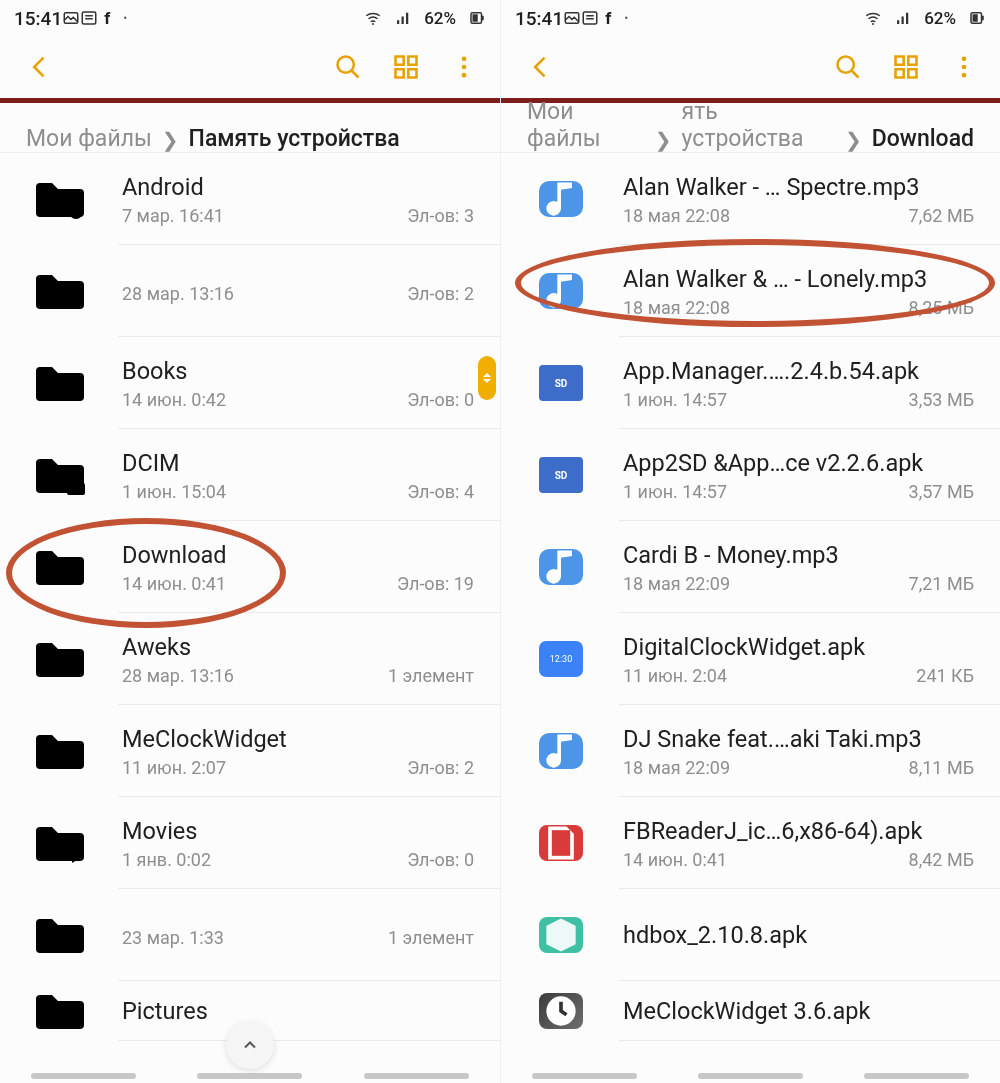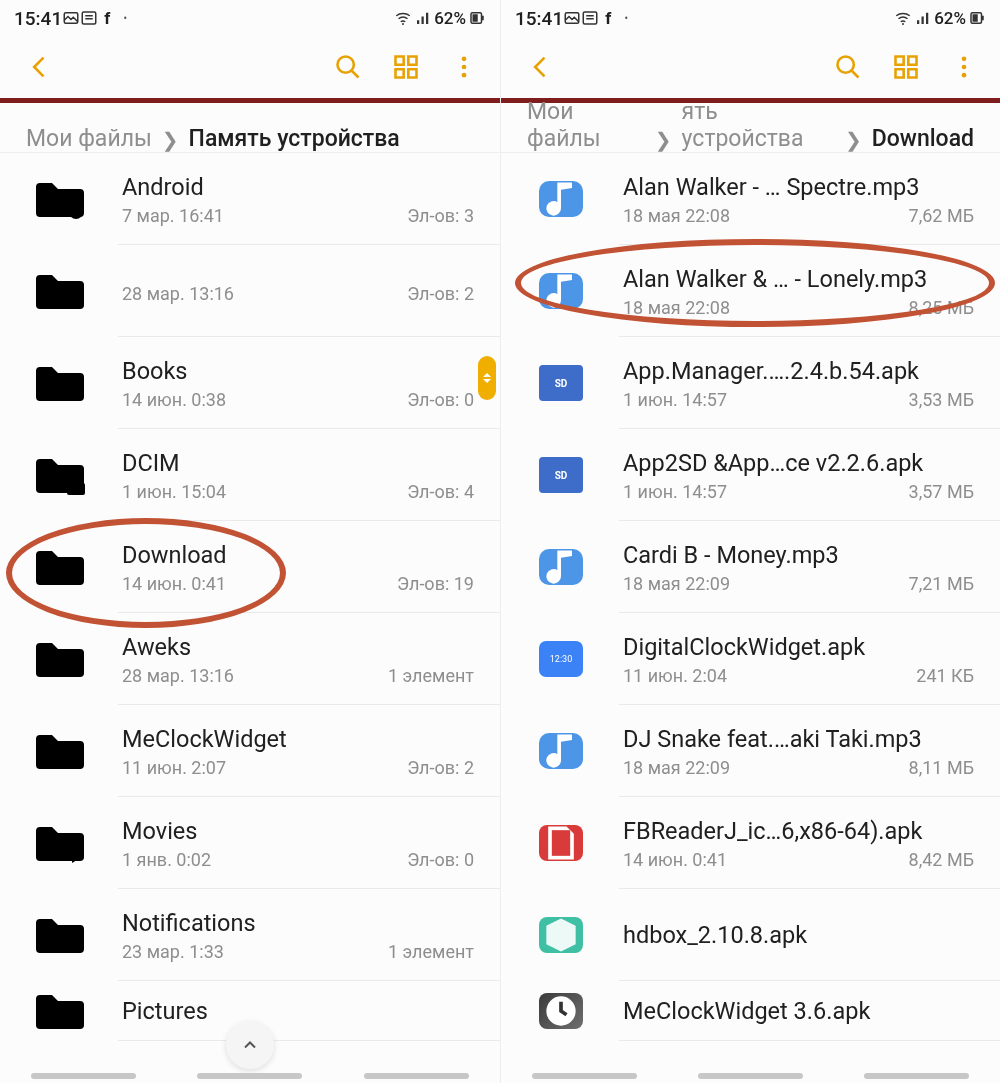--- a/index.html
+++ b/index.html
@@ -27,21 +27,21 @@
     height: 36px;
     display: flex;
     align-items: center;
     justify-content: space-between;
     padding: 0 14px;
     font-size: 19px;
     color: #202020;
     font-weight: 500;
   }
   .status .left, .status .right { display: flex; align-items: center; gap: 0; }
-  .status .right { gap: 2px; }
+  .status .right { gap: 12px; }
   .st-ic { width: 18px; height: 18px; display: inline-flex; align-items: center; justify-content: center; }
   .st-ic svg { width: 100%; height: 100%; }
 
   
   .toolbar {
     height: 62px;
     display: flex;
     align-items: center;
     justify-content: space-between;
     padding: 0 22px 0 26px;
@@ -348,21 +348,21 @@
     </div>
     <div class="row">
       <span class="icon folder">
           <svg>
             <use href="#folder"></use>
           </svg>
         </span>
       <div class="body">
         <div class="name">Books</div>
         <div class="sub">
-            <span>14 июн. 0:38</span>
+            <span>14 июн. 0:42</span>
             <span>Эл-ов: 0</span>
           </div>
       </div>
     </div>
     <div class="row">
       <span class="icon folder">
           <svg>
             <use href="#folder-camera"></use>
           </svg>
         </span>
@@ -430,21 +430,20 @@
           </div>
       </div>
     </div>
     <div class="row">
       <span class="icon folder">
           <svg>
             <use href="#folder"></use>
           </svg>
         </span>
       <div class="body">
-        <div class="name">Notifications</div>
         <div class="sub">
             <span>23 мар. 1:33</span>
             <span>1 элемент</span>
           </div>
       </div>
     </div>
     <div class="row" style="height:60px;">
       <span class="icon folder">
           <svg>
             <use href="#folder"></use>

